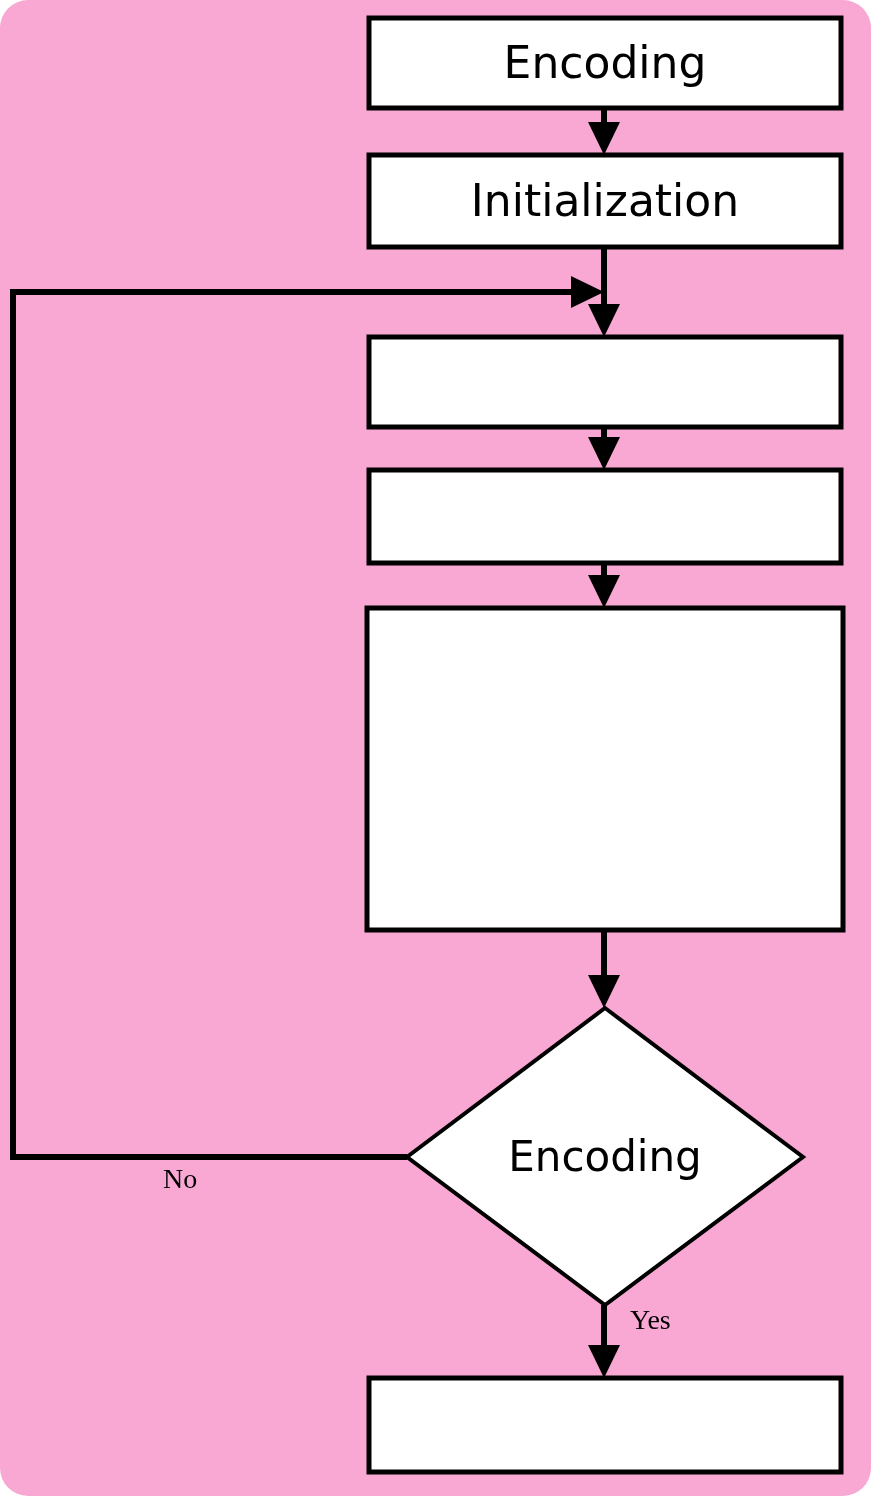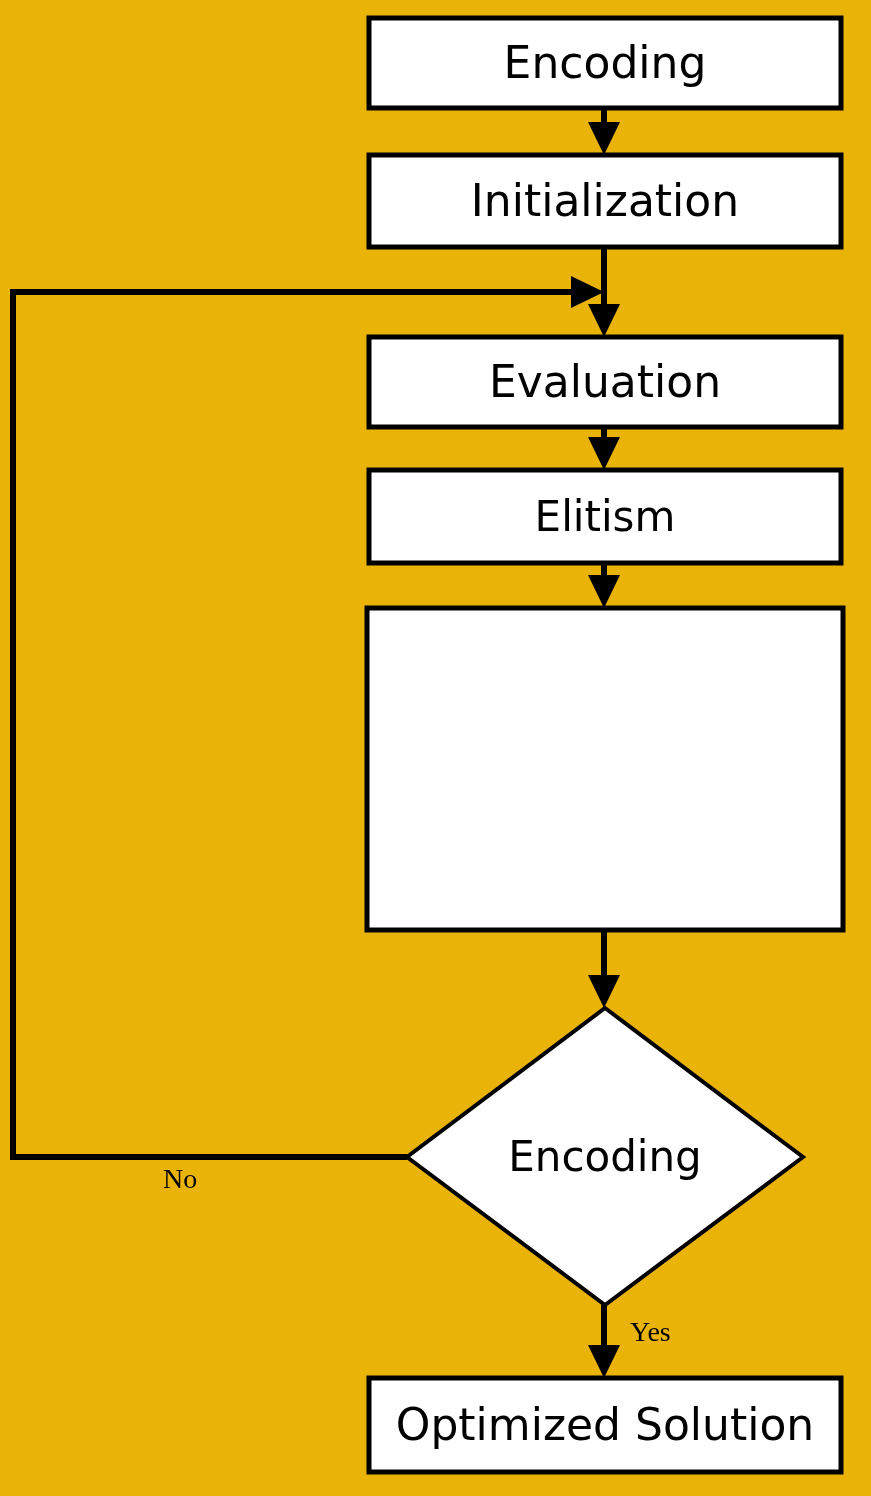--- a/index.html
+++ b/index.html
@@ -7,22 +7,23 @@
     padding: 0;
     background: #ffffff;
   }
   body {
     font-family: "DejaVu Sans", sans-serif;
   }
   #flowchart-root {
     position: relative;
     width: 871px;
     height: 1496px;
-    background: #eab308;
+    background: #f9a8d4;
     overflow: hidden;
+    border-radius: 28px;
   }
   #flow-svg {
     position: absolute;
     top: 0;
     left: 0;
     width: 871px;
     height: 1496px;
   }
   .node-label {
     position: absolute;
@@ -100,26 +101,23 @@
       <line x1="604" y1="1305" x2="604" y2="1358" stroke="#000000" stroke-width="6"></line>
       <polygon points="604,1378 588,1345 620,1345" fill="#000000"></polygon>
     </g>
 
   </svg>
 
   <div class="node-label" style="left:369px; top:18px; width:472px; height:90px; font-size:44px;">Encoding</div>
 
   <div class="node-label" style="left:369px; top:155px; width:472px; height:92px; font-size:44px;">Initialization</div>
 
-  <div class="node-label" style="left:369px; top:337px; width:472px; height:90px; font-size:44px;">Evaluation</div>
 
-  <div class="node-label" style="left:369px; top:470px; width:472px; height:93px; font-size:42px;">Elitism</div>
 
 
   <div class="node-label" style="left:470px; top:1122px; width:270px; height:70px; font-size:42px;">Encoding</div>
 
-  <div class="node-label" style="left:369px; top:1378px; width:472px; height:94px; font-size:44px;">Optimized Solution</div>
 
   <div class="edge-label" style="left:163px; top:1163px; font-size:28px;">No</div>
 
-  <div class="edge-label" style="left:630px; top:1304px; font-size:28px;margin-top:12px;">Yes</div>
+  <div class="edge-label" style="left:630px; top:1304px; font-size:28px;">Yes</div>
 
 </div>
 
 </body></html>

